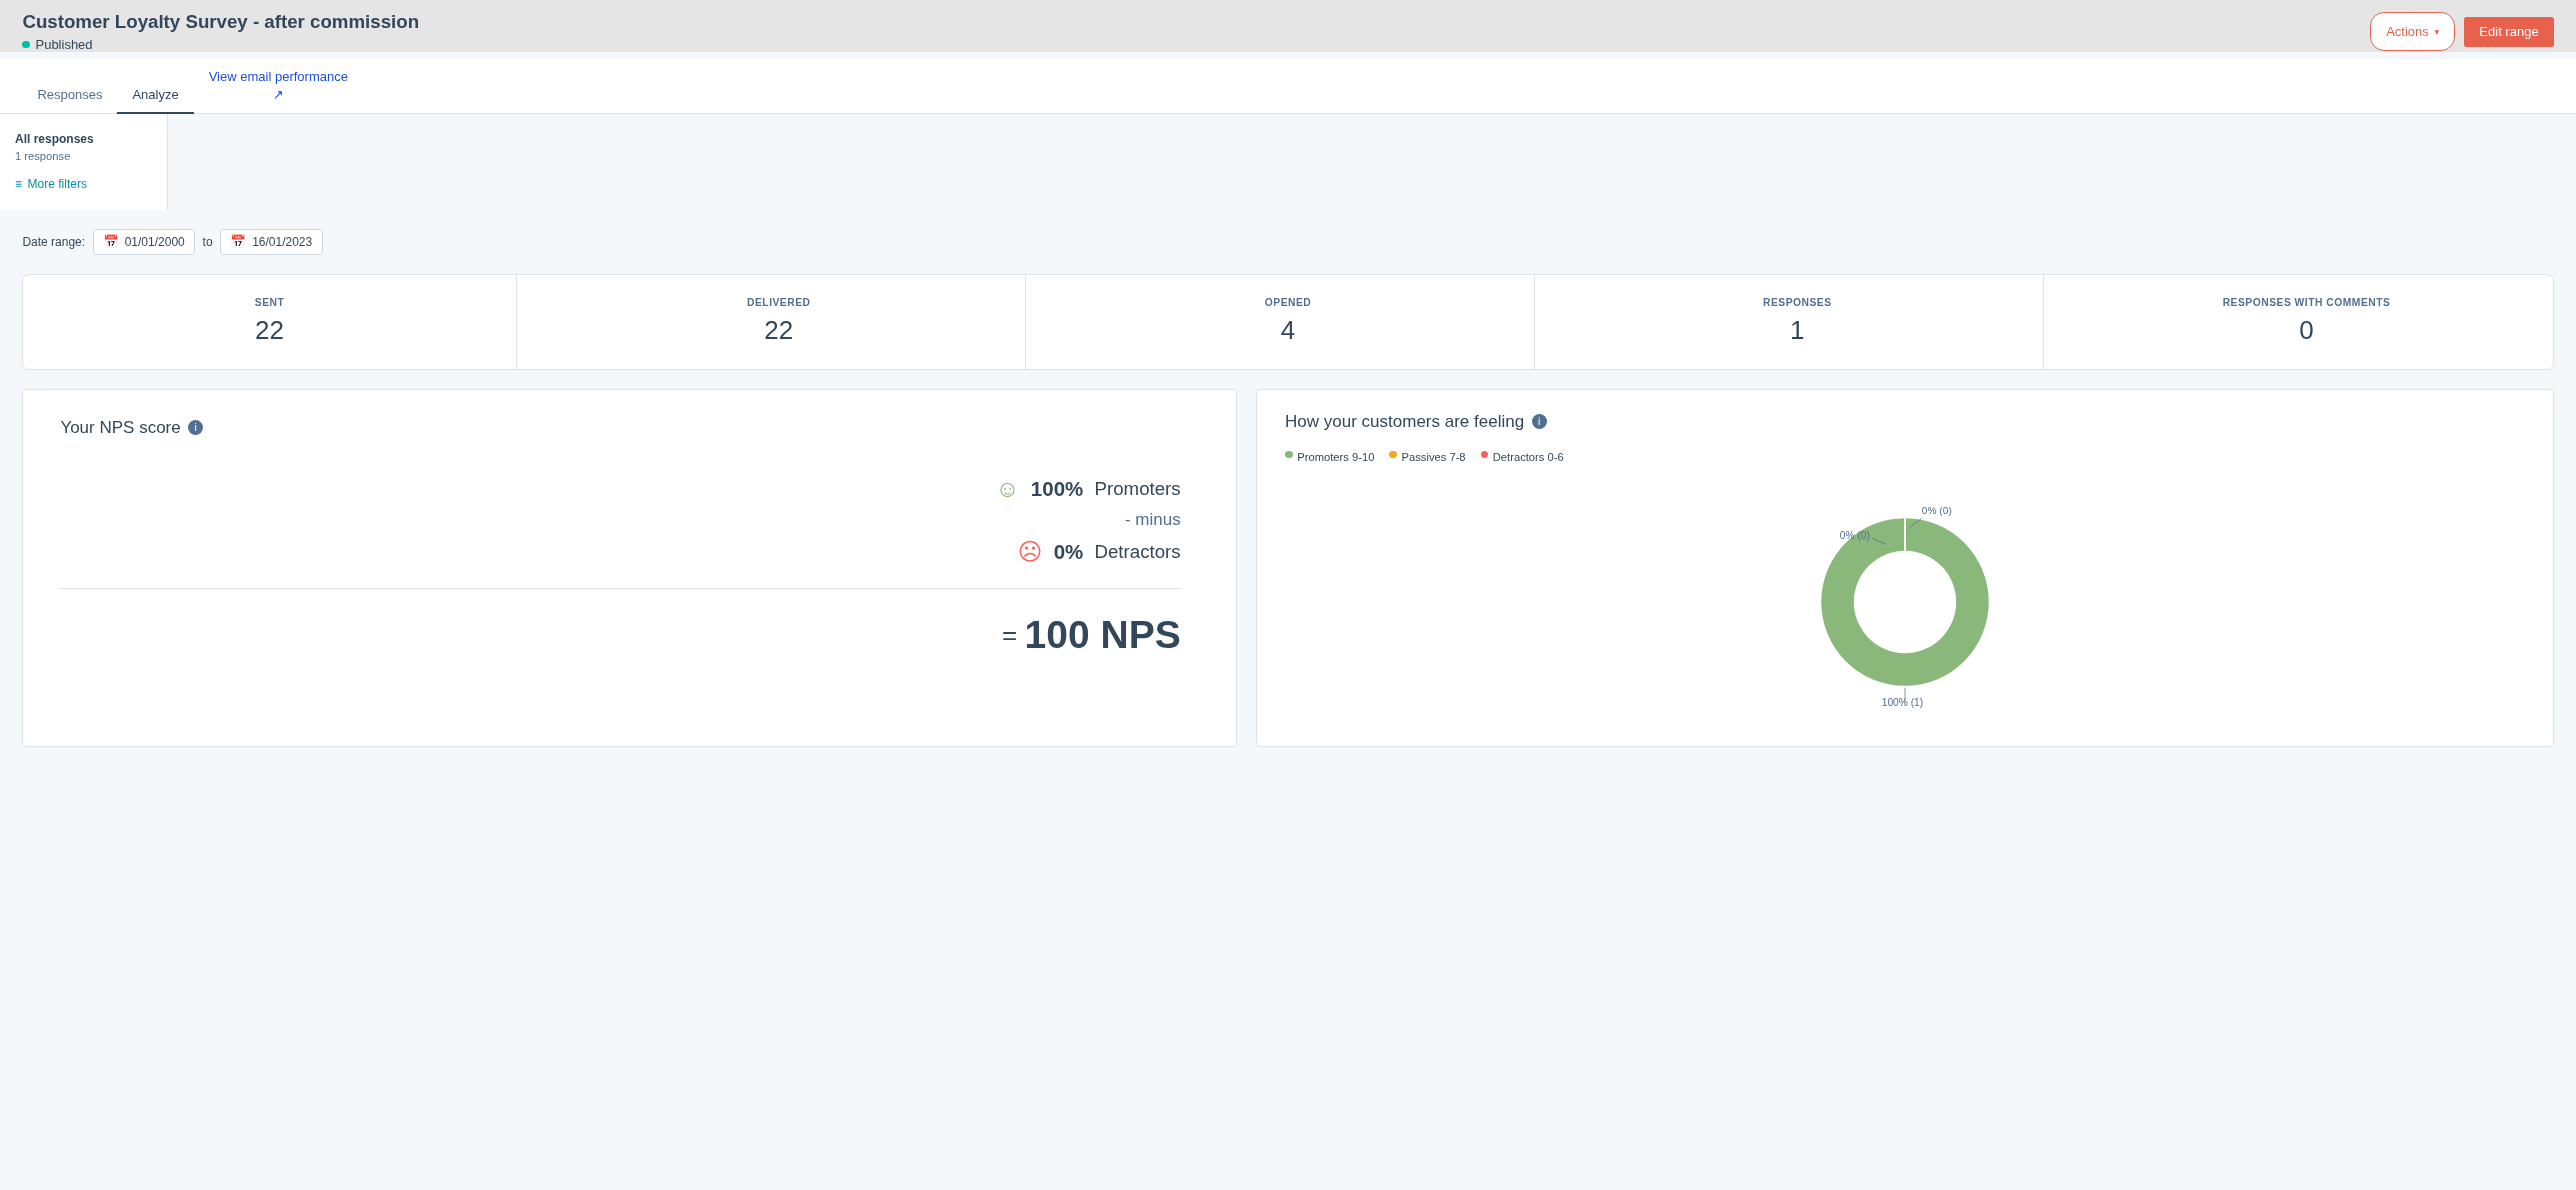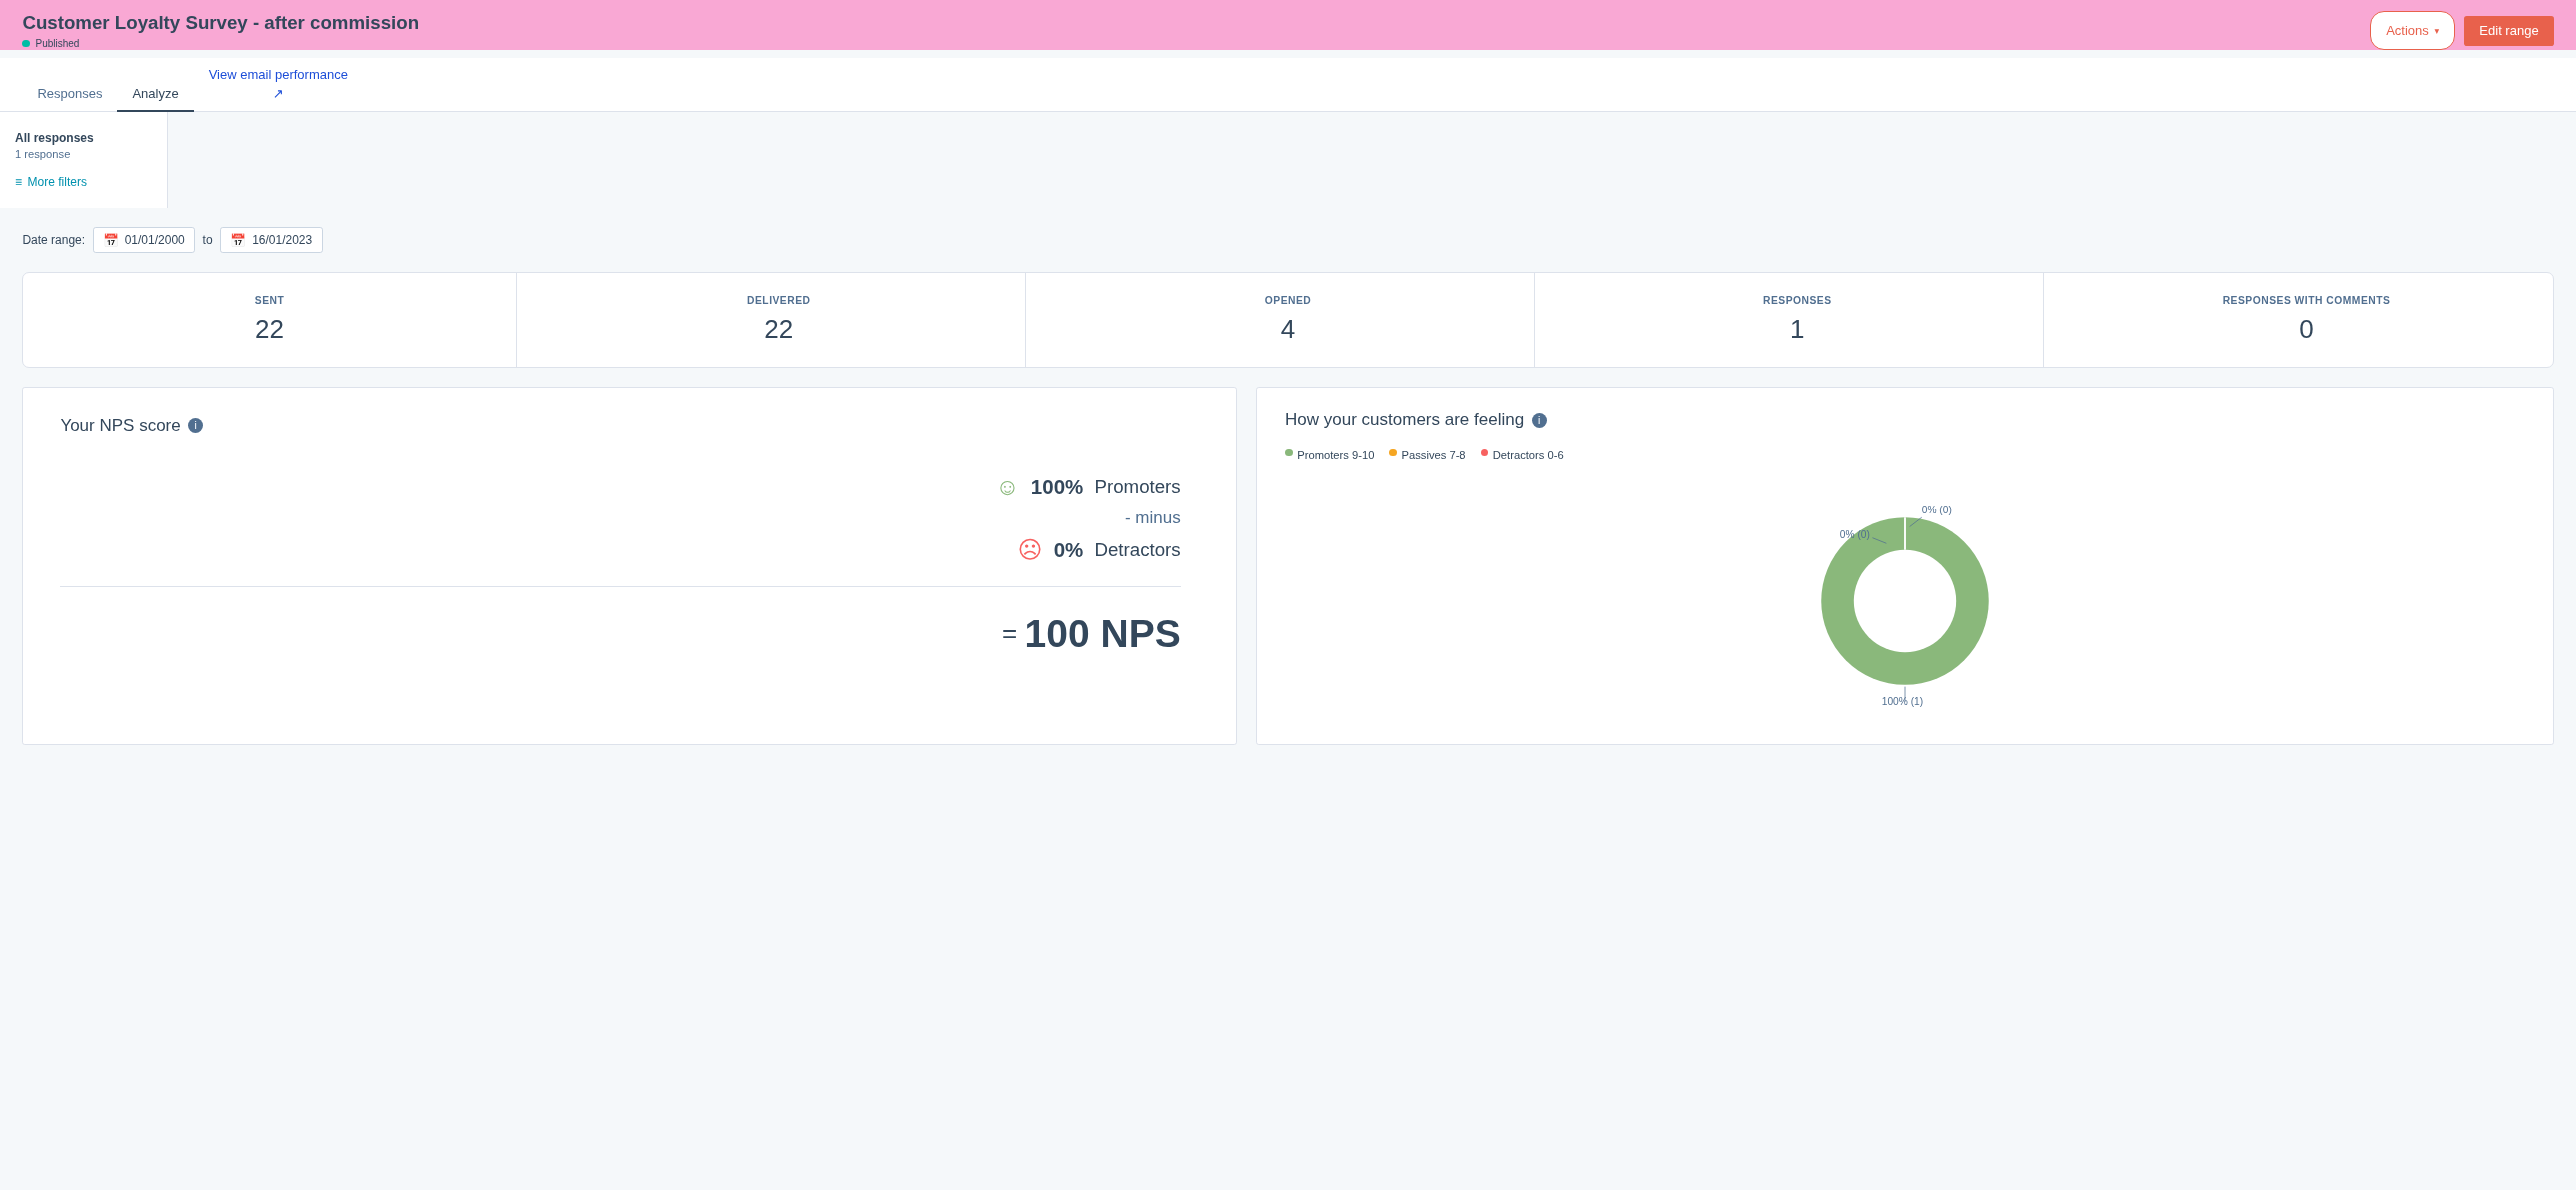--- a/index.html
+++ b/index.html
@@ -7,32 +7,32 @@
       font-family: -apple-system, BlinkMacSystemFont, 'Segoe UI', Helvetica, Arial, sans-serif;
       background: #f5f8fa;
       color: #33475b;
       font-size: 13px;
     }
     .top-bar {
       display: flex;
       align-items: center;
       justify-content: space-between;
       padding: 11.2px 22.4px 0 22.4px;
-      background: #f9a8d4;
+      background: #e5e5e5;
     }
     .title-area h1 {
       font-size: 18.7px;
       font-weight: 600;
       color: #33475b;
     }
     .published-badge {
       display: flex;
       align-items: center;
       gap: 5.6px;
-      font-size: 10px;
+      font-size: 13px;
       color: #33475b;
       margin-top: 3.7px;
     }
     .published-dot {
       width: 7.5px;
       height: 7.5px;
       border-radius: 50%;
       background: #00bda5;
       display: inline-block;
     }

